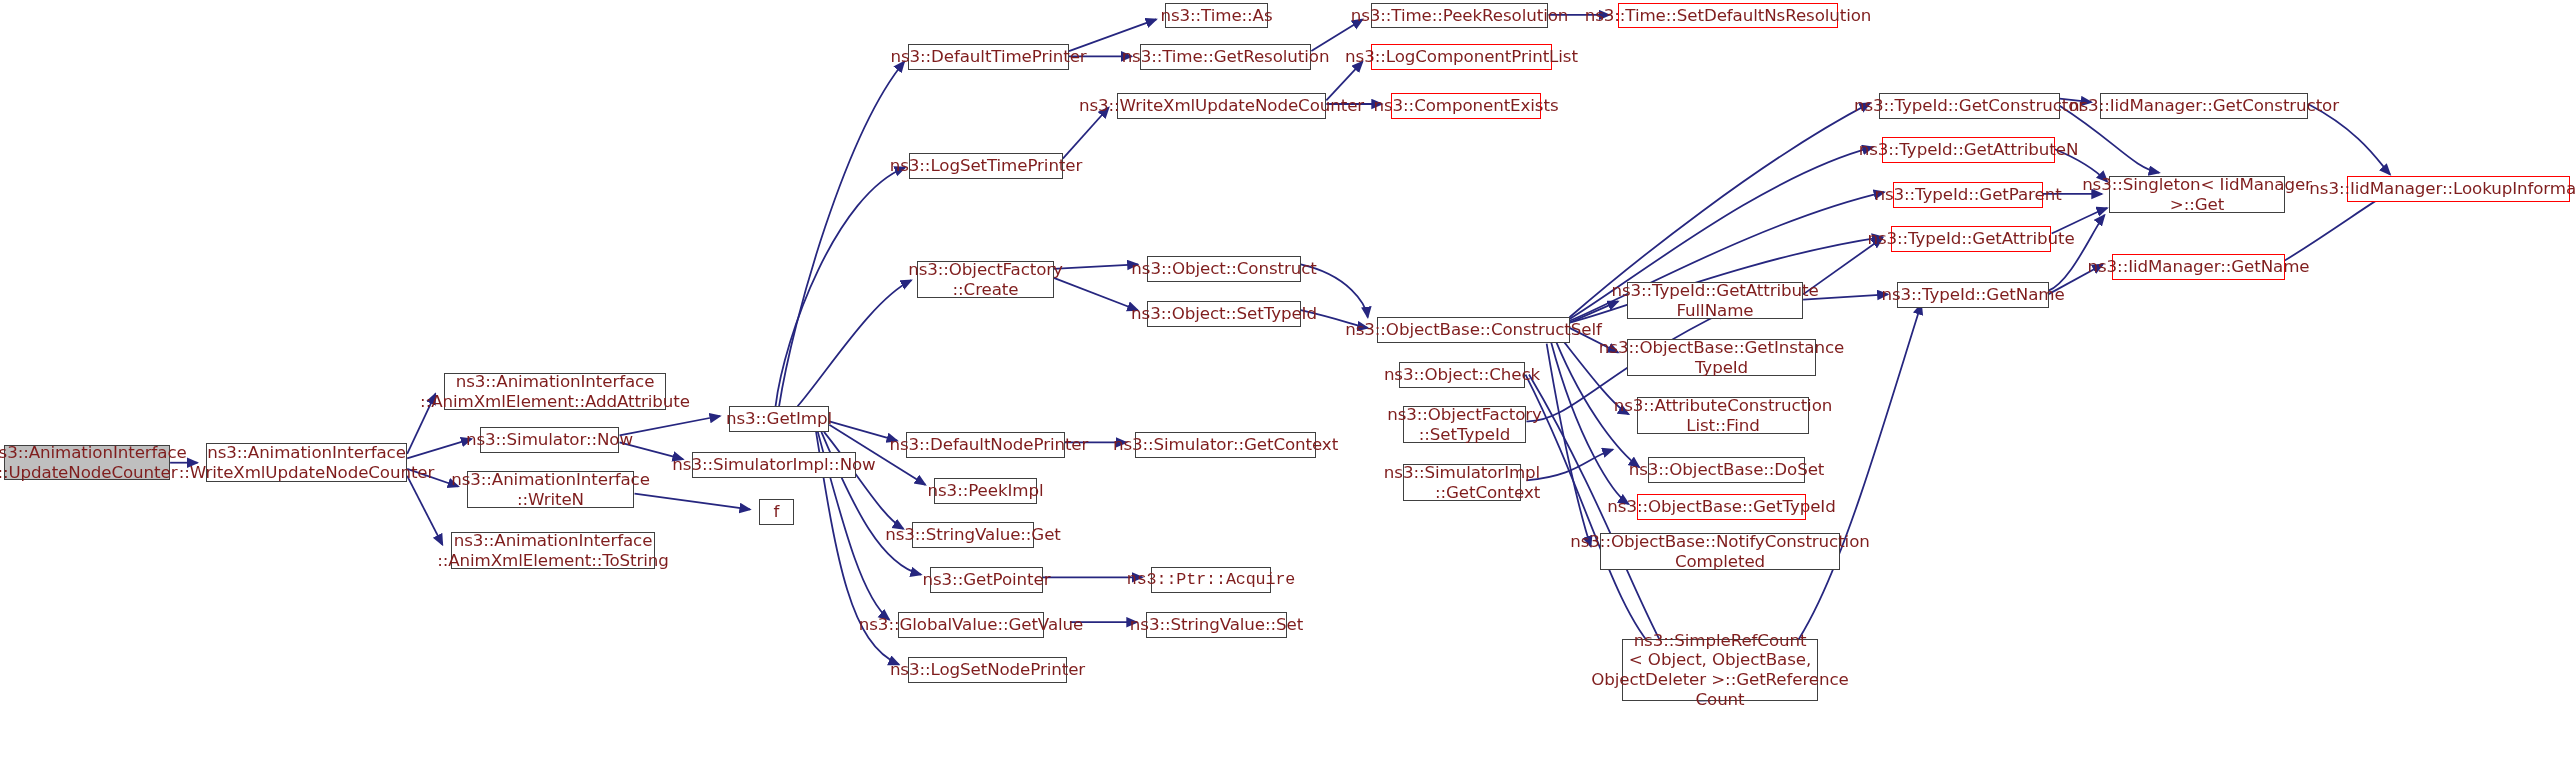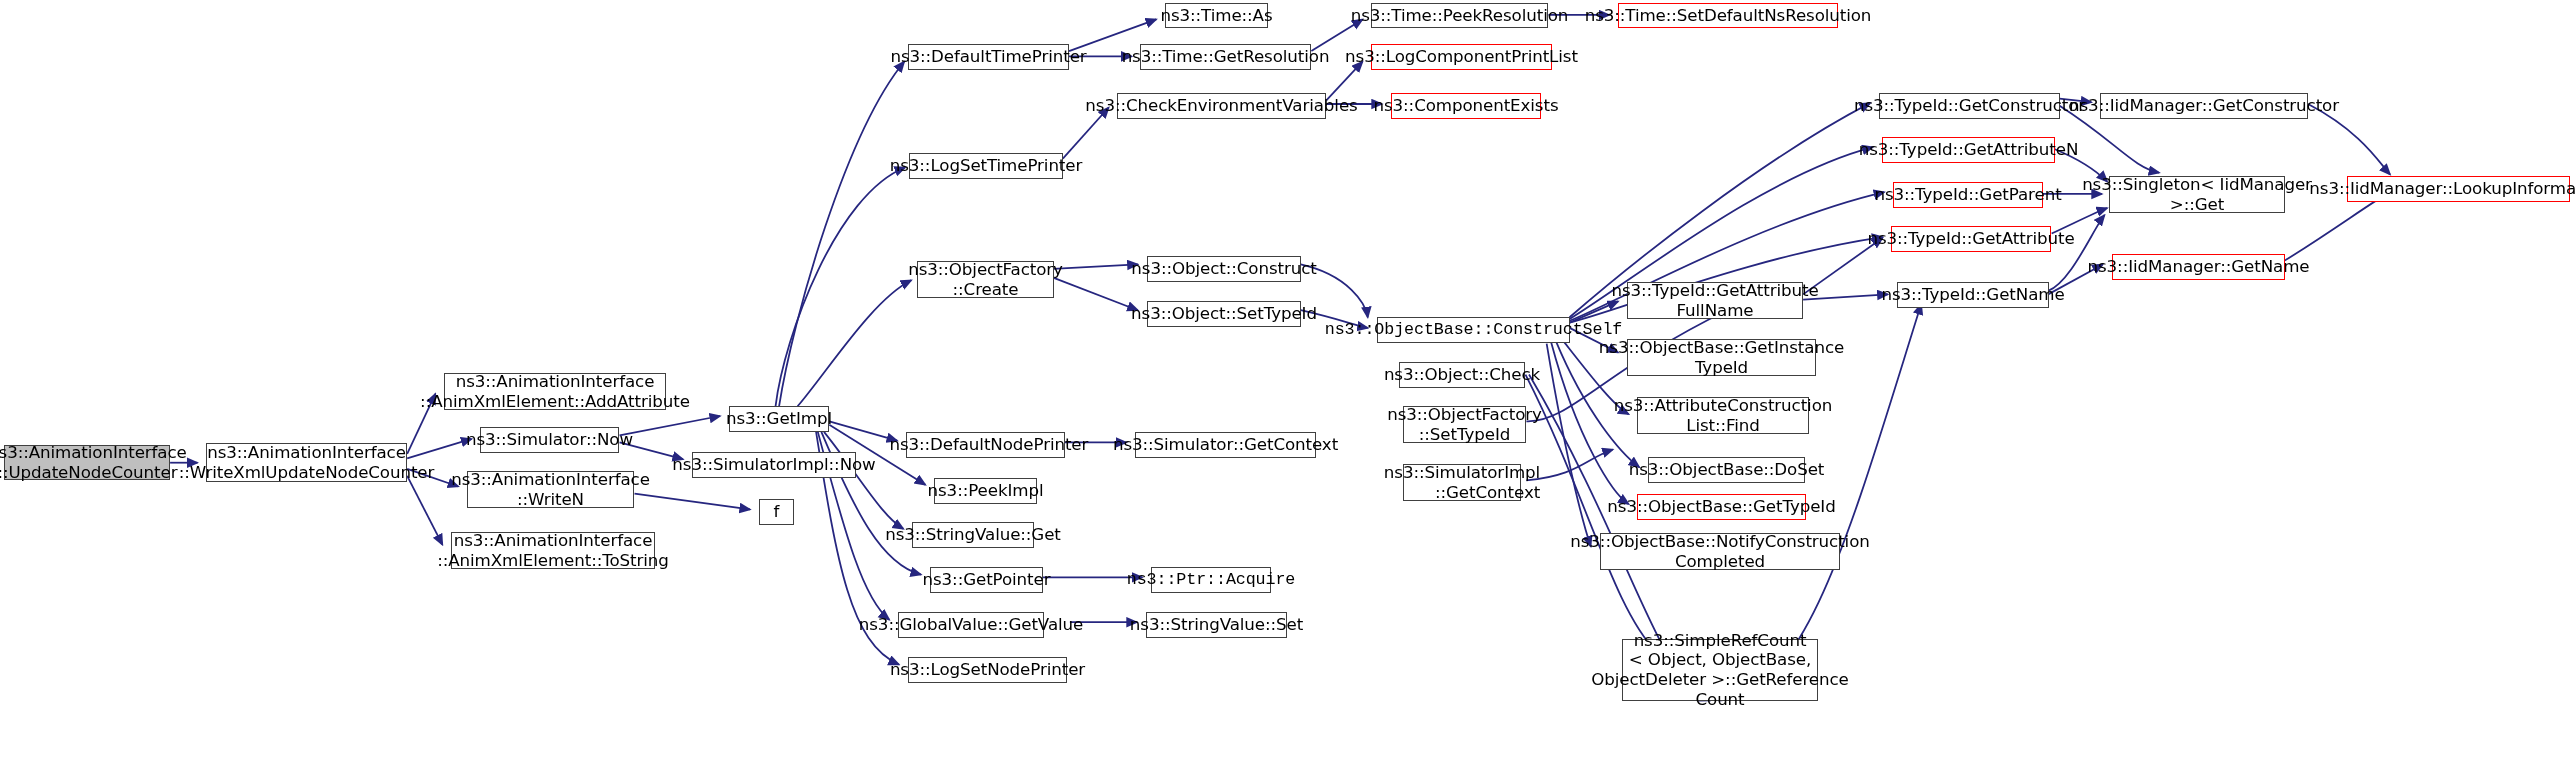--- a/index.html
+++ b/index.html
@@ -25,21 +25,21 @@
   }
   .node {
     position: absolute;
     box-sizing: border-box;
     display: flex;
     align-items: center;
     justify-content: center;
     text-align: center;
     font-size: 16.7px;
     line-height: 1.18;
-    color: #000000;
+    color: #7f1d1d;
     background: #ffffff;
     border: 1.8px solid #404040;
     padding: 1.8px 5.3px;
     white-space: pre;
     letter-spacing: -0.1px;
     z-index: 2;
   }
   .node.red {
     border: 1.8px solid #ff0000;
   }
@@ -130,39 +130,39 @@
 ::WriteN</div>
       <div class="node" style="left: 451px; top: 532px; width: 204px; height: 37px;">ns3::AnimationInterface
 ::AnimXmlElement::ToString</div>
       <div class="node" style="left: 729px; top: 406px; width: 100px; height: 25.6px;">ns3::GetImpl</div>
       <div class="node" style="left: 692px; top: 452px; width: 164px; height: 25.6px;">ns3::SimulatorImpl::Now</div>
       <div class="node" style="left: 759px; top: 499px; width: 35px; height: 25.6px;">f</div>
       <div class="node" style="left: 908px; top: 44px; width: 161px; height: 25.6px;">ns3::DefaultTimePrinter</div>
       <div class="node" style="left: 909px; top: 153px; width: 154px; height: 25.6px;">ns3::LogSetTimePrinter</div>
       <div class="node" style="left: 1165px; top: 2.6px; width: 103px; height: 25.6px;">ns3::Time::As</div>
       <div class="node" style="left: 1140px; top: 44px; width: 171px; height: 25.6px;">ns3::Time::GetResolution</div>
-      <div class="node" style="left: 1117px; top: 93px; width: 209px; height: 25.6px;">ns3::CheckEnvironmentVariables</div>
+      <div class="node" style="left: 1117px; top: 93px; width: 209px; height: 25.6px;">ns3::WriteXmlUpdateNodeCounter</div>
       <div class="node" style="left: 1371px; top: 2.6px; width: 177px; height: 25.6px;">ns3::Time::PeekResolution</div>
       <div class="node red" style="left: 1371px; top: 44px; width: 181px; height: 25.6px;">ns3::LogComponentPrintList</div>
       <div class="node red" style="left: 1391px; top: 93px; width: 150px; height: 25.6px;">ns3::ComponentExists</div>
       <div class="node red" style="left: 1618px; top: 2.6px; width: 220px; height: 25.6px;">ns3::Time::SetDefaultNsResolution</div>
       <div class="node" style="left: 917px; top: 261px; width: 137px; height: 37px;">ns3::ObjectFactory
 ::Create</div>
       <div class="node" style="left: 1147px; top: 256px; width: 154px; height: 25.6px;">ns3::Object::Construct</div>
       <div class="node" style="left: 1147px; top: 301px; width: 154px; height: 25.6px;">ns3::Object::SetTypeId</div>
       <div class="node" style="left: 906px; top: 432px; width: 159px; height: 25.6px; padding-left: 12px;">ns3::DefaultNodePrinter</div>
       <div class="node" style="left: 934px; top: 478px; width: 103px; height: 25.6px;">ns3::PeekImpl</div>
       <div class="node" style="left: 912px; top: 522px; width: 122px; height: 25.6px;">ns3::StringValue::Get</div>
       <div class="node" style="left: 930px; top: 567px; width: 113px; height: 25.6px;">ns3::GetPointer</div>
       <div class="node" style="left: 898px; top: 612px; width: 146px; height: 25.6px;">ns3::GlobalValue::GetValue</div>
       <div class="node" style="left: 908px; top: 657px; width: 159px; height: 25.6px;">ns3::LogSetNodePrinter</div>
       <div class="node" style="left: 1135px; top: 432px; width: 181px; height: 25.6px;">ns3::Simulator::GetContext</div>
       <div class="node" style="left: 1151px; top: 567px; width: 120px; height: 25.6px; font-family: Liberation Mono, monospace;">ns3::Ptr::Acquire</div>
       <div class="node" style="left: 1146px; top: 612px; width: 141px; height: 25.6px;">ns3::StringValue::Set</div>
-      <div class="node" style="left: 1377px; top: 317px; width: 193px; height: 25.6px; font-family: Liberation Mono, monospace;">ns3::ObjectBase::ConstructSelf</div>
+      <div class="node" style="left: 1377px; top: 317px; width: 193px; height: 25.6px;">ns3::ObjectBase::ConstructSelf</div>
       <div class="node" style="left: 1399px; top: 362px; width: 126px; height: 25.6px;">ns3::Object::Check</div>
       <div class="node" style="left: 1403px; top: 406px; width: 123px; height: 37px;">ns3::ObjectFactory
 ::SetTypeId</div>
       <div class="node" style="left: 1403px; top: 464px; width: 118px; height: 37px; text-align: right;">ns3::SimulatorImpl
 ::GetContext</div>
       <div class="node" style="left: 1627px; top: 282px; width: 176px; height: 37px;">ns3::TypeId::GetAttribute
 FullName</div>
       <div class="node" style="left: 1627px; top: 339px; width: 189px; height: 37px;">ns3::ObjectBase::GetInstance
 TypeId</div>
       <div class="node" style="left: 1637px; top: 397px; width: 172px; height: 37px;">ns3::AttributeConstruction

